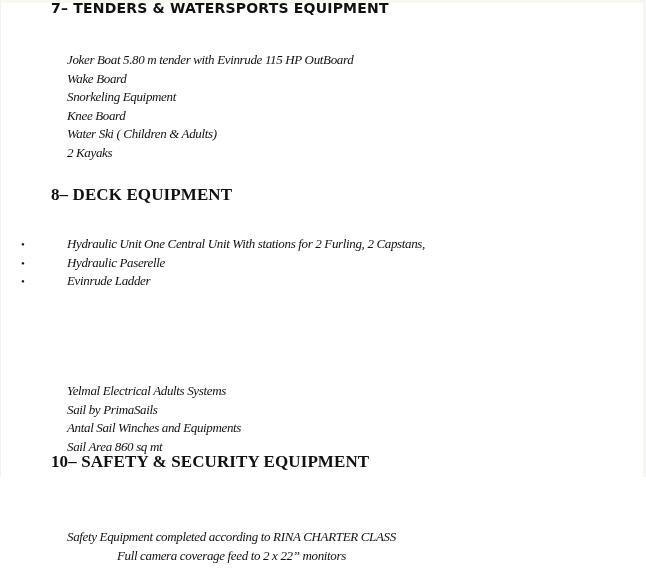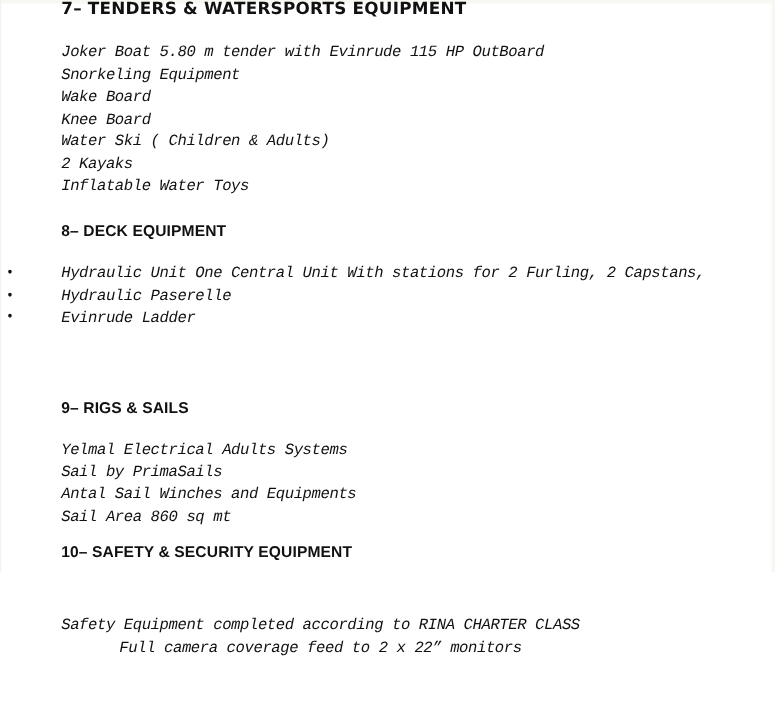--- a/index.html
+++ b/index.html
@@ -17,39 +17,39 @@
     .page {
       position: absolute;
       left: 0; top: 0;
       width: 646px; height: 477px;
       background: #ffffff;
       box-shadow: inset 1px 0 0 #f3f3ee, inset -3px 0 0 #f7f7f2, inset 0 3px 0 #f8f8f2;
     }
     .heading {
       position: absolute;
       left: 51px;
-      font-family: Liberation Sans, sans-serif;
+      font-family: Liberation Serif, serif;
       font-weight: bold;
-      font-size: 13px;
+      font-size: 17px;
       letter-spacing: 0.1px;
       white-space: nowrap;
       margin: 0;
     }
     .heading.first {
       font-family: "DejaVu Sans", sans-serif;
       font-size: 14px;
       letter-spacing: 0.2px;
     }
     .items {
       position: absolute;
       left: 51px;
-      margin: 0;
+      margin: 16px;
       padding: 0;
       list-style: none;
-      font-family: Liberation Mono, monospace;
+      font-family: Liberation Serif, serif;
       font-style: italic;
       font-size: 13px;
       line-height: 18.5px;
       letter-spacing: -0.35px;
     }
     .items li {
       position: relative;
       white-space: nowrap;
     }
     .bullet {
@@ -61,45 +61,43 @@
     }
   </style>
 </head>
 <body>
 
 <div class="page">
 
   <h2 class="heading first" style="top:0px;">7– TENDERS &amp; WATERSPORTS EQUIPMENT</h2>
   <ul class="items" style="top:35px;">
     <li>Joker Boat 5.80 m tender with  Evinrude 115 HP OutBoard</li>
+    <li>Wake Board</li>
     <li>Snorkeling Equipment</li>
-    <li>Wake Board</li>
     <li>Knee Board</li>
     <li>Water Ski ( Children &amp; Adults)</li>
     <li>2 Kayaks</li>
-    <li>Inflatable Water Toys</li>
   </ul>
 
   <h2 class="heading" style="top:185px;">8– DECK EQUIPMENT</h2>
   <ul class="items" style="top:219px;">
     <li>
       <span class="bullet">•</span>
       <span>Hydraulic Unit One Central Unit With stations for 2 Furling, 2 Capstans,</span>
     </li>
     <li>
       <span class="bullet">•</span>
       <span>Hydraulic Paserelle</span>
     </li>
     <li>
       <span class="bullet">•</span>
       <span>Evinrude Ladder</span>
     </li>
   </ul>
 
-  <h2 class="heading" style="top:332px;">9– RIGS &amp; SAILS</h2>
   <ul class="items" style="top:366px;">
     <li>Yelmal Electrical Adults Systems</li>
     <li>Sail by PrimaSails</li>
     <li>Antal Sail Winches and Equipments</li>
     <li>Sail Area 860 sq mt</li>
   </ul>
 
   <h2 class="heading" style="top:452px;">10– SAFETY &amp; SECURITY EQUIPMENT</h2>
   <ul class="items" style="top:512px;text-align:center;">
     <li>Safety Equipment completed according to RINA CHARTER CLASS</li>

